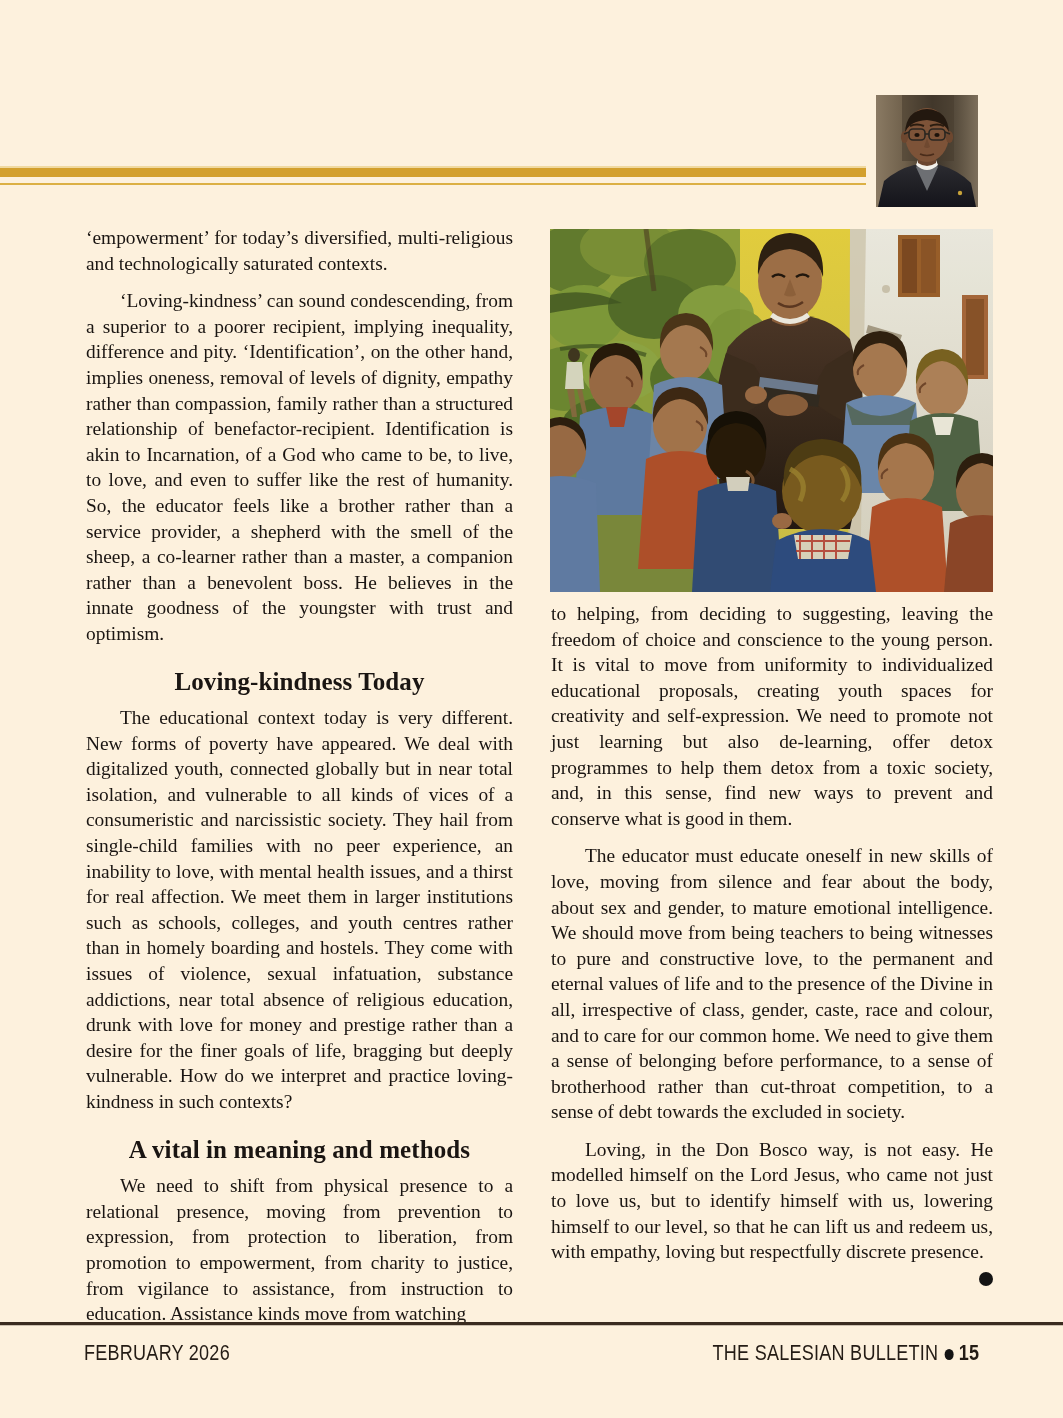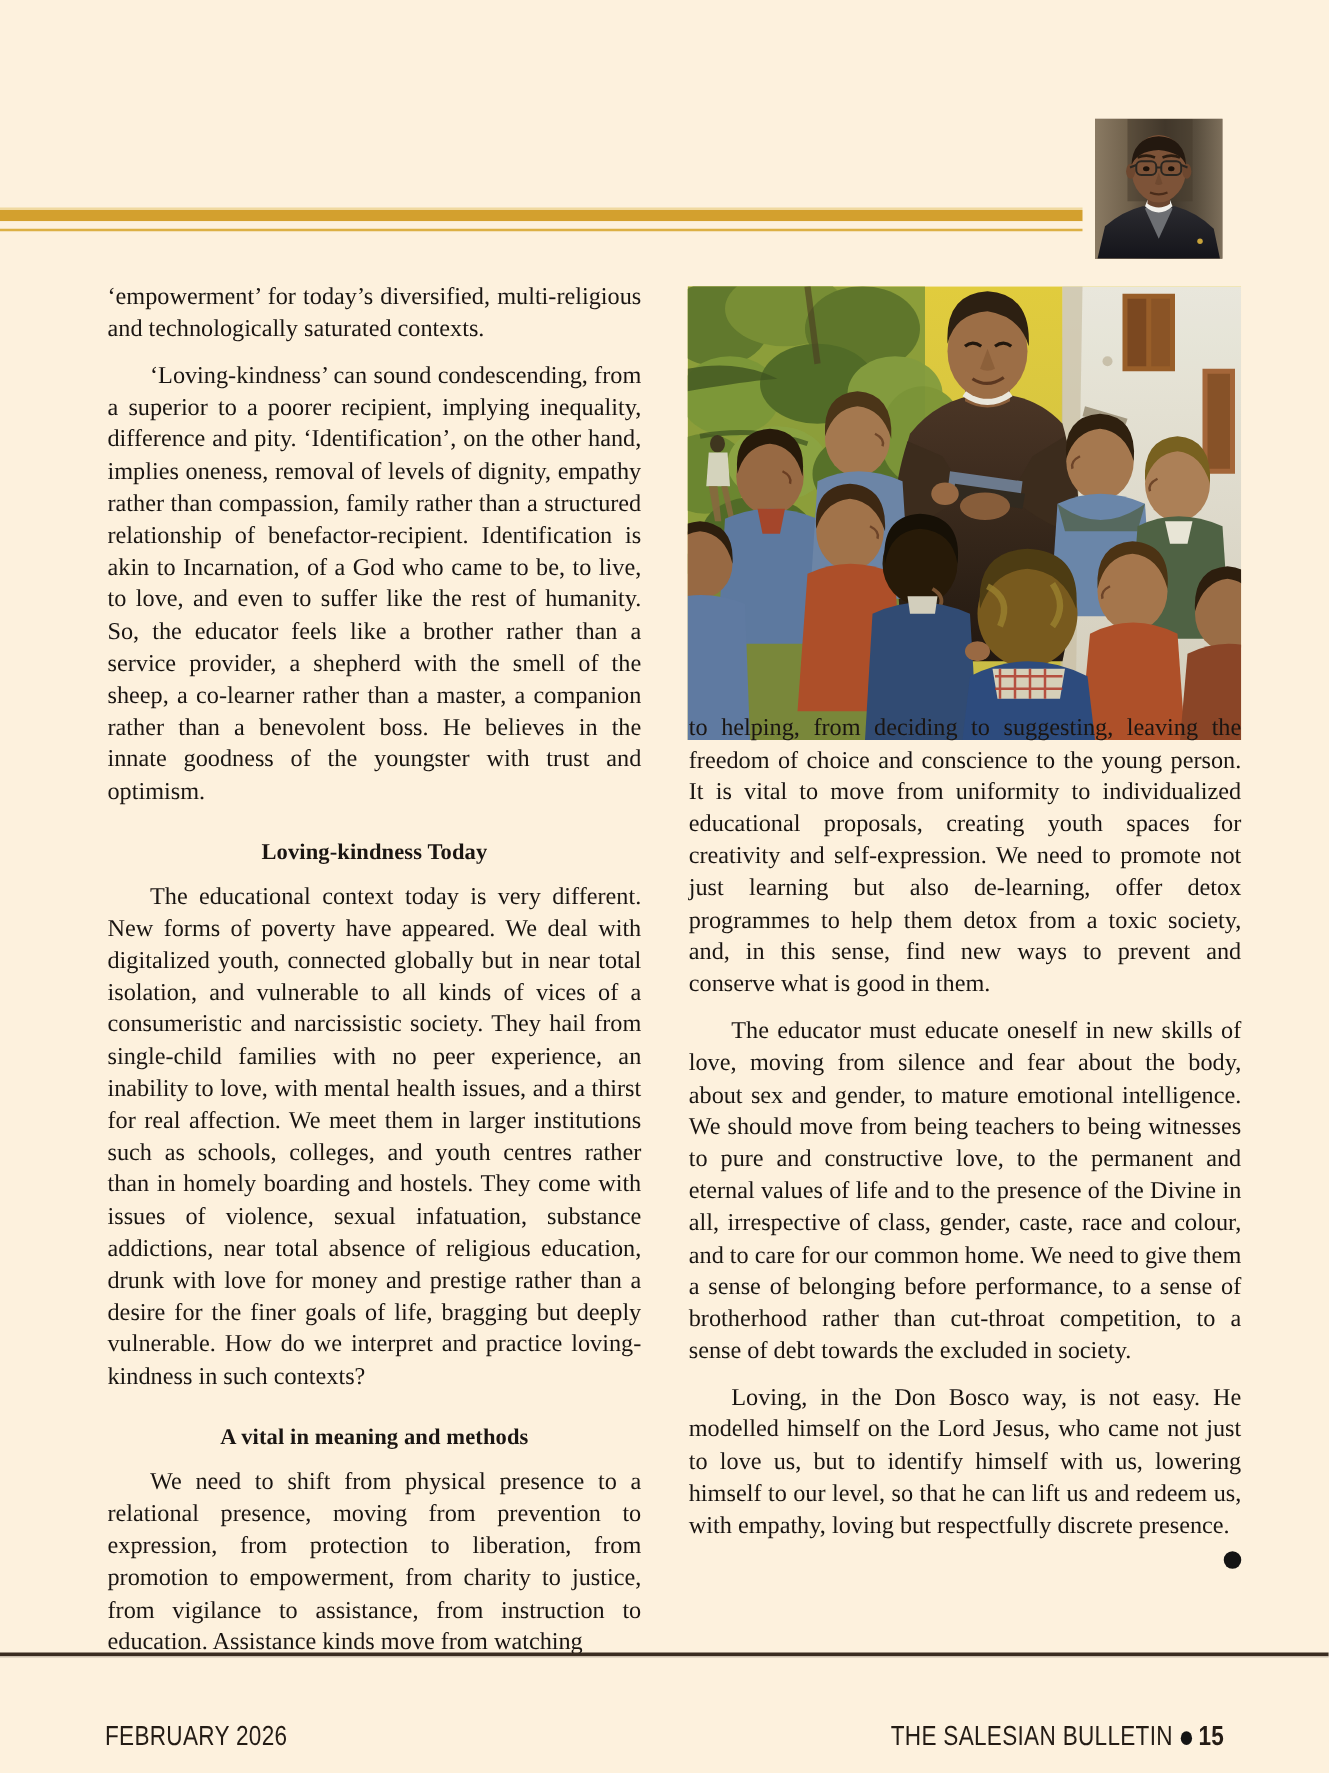--- a/index.html
+++ b/index.html
@@ -59,34 +59,34 @@
 
   
   .column {
     position: absolute;
     width: 427px;
     text-align: justify;
     font-size: 19.4px;
     line-height: 25.6px;
   }
   #left-column  { left: 86px;  top: 225px; }
-  #right-column { left: 551px; top: 570px; width: 442px; }
+  #right-column { left: 551px; top: 601px; width: 442px; }
 
   .column p {
     margin: 0 0 0 0;
     text-indent: 34px;
     text-align: justify;
     text-justify: inter-word;
     hyphens: none;
   }
   .column p.no-indent { text-indent: 0; }
   .column p + p { margin-top: 12px; }
 
   h3.section-heading {
-    font-size: 18px;
+    font-size: 25px;
     font-weight: bold;
     text-align: center;
     text-indent: 0;
     margin: 22px 0 11px 0;
     letter-spacing: 0.1px;
   }
 
   .end-dot {
     display: inline-block;
     width: 14px; height: 14px;
@@ -116,21 +116,21 @@
     background: #3a2c20;
   }
   #footer-rule-thin {
     position: absolute;
     left: 0; top: 1325px;
     width: 1063px; height: 1px;
     background: #cbbfae;
   }
   #footer {
     position: absolute;
-    left: 0; top: 1376px;
+    left: 0; top: 1340px;
     width: 1063px;
     height: 40px;
     font-family: "Liberation Sans", "DejaVu Sans", sans-serif;
   }
   #footer-left {
     position: absolute;
     left: 84px; top: 0;
     font-size: 22px;
     letter-spacing: 0.3px;
     transform: scaleX(0.82);

